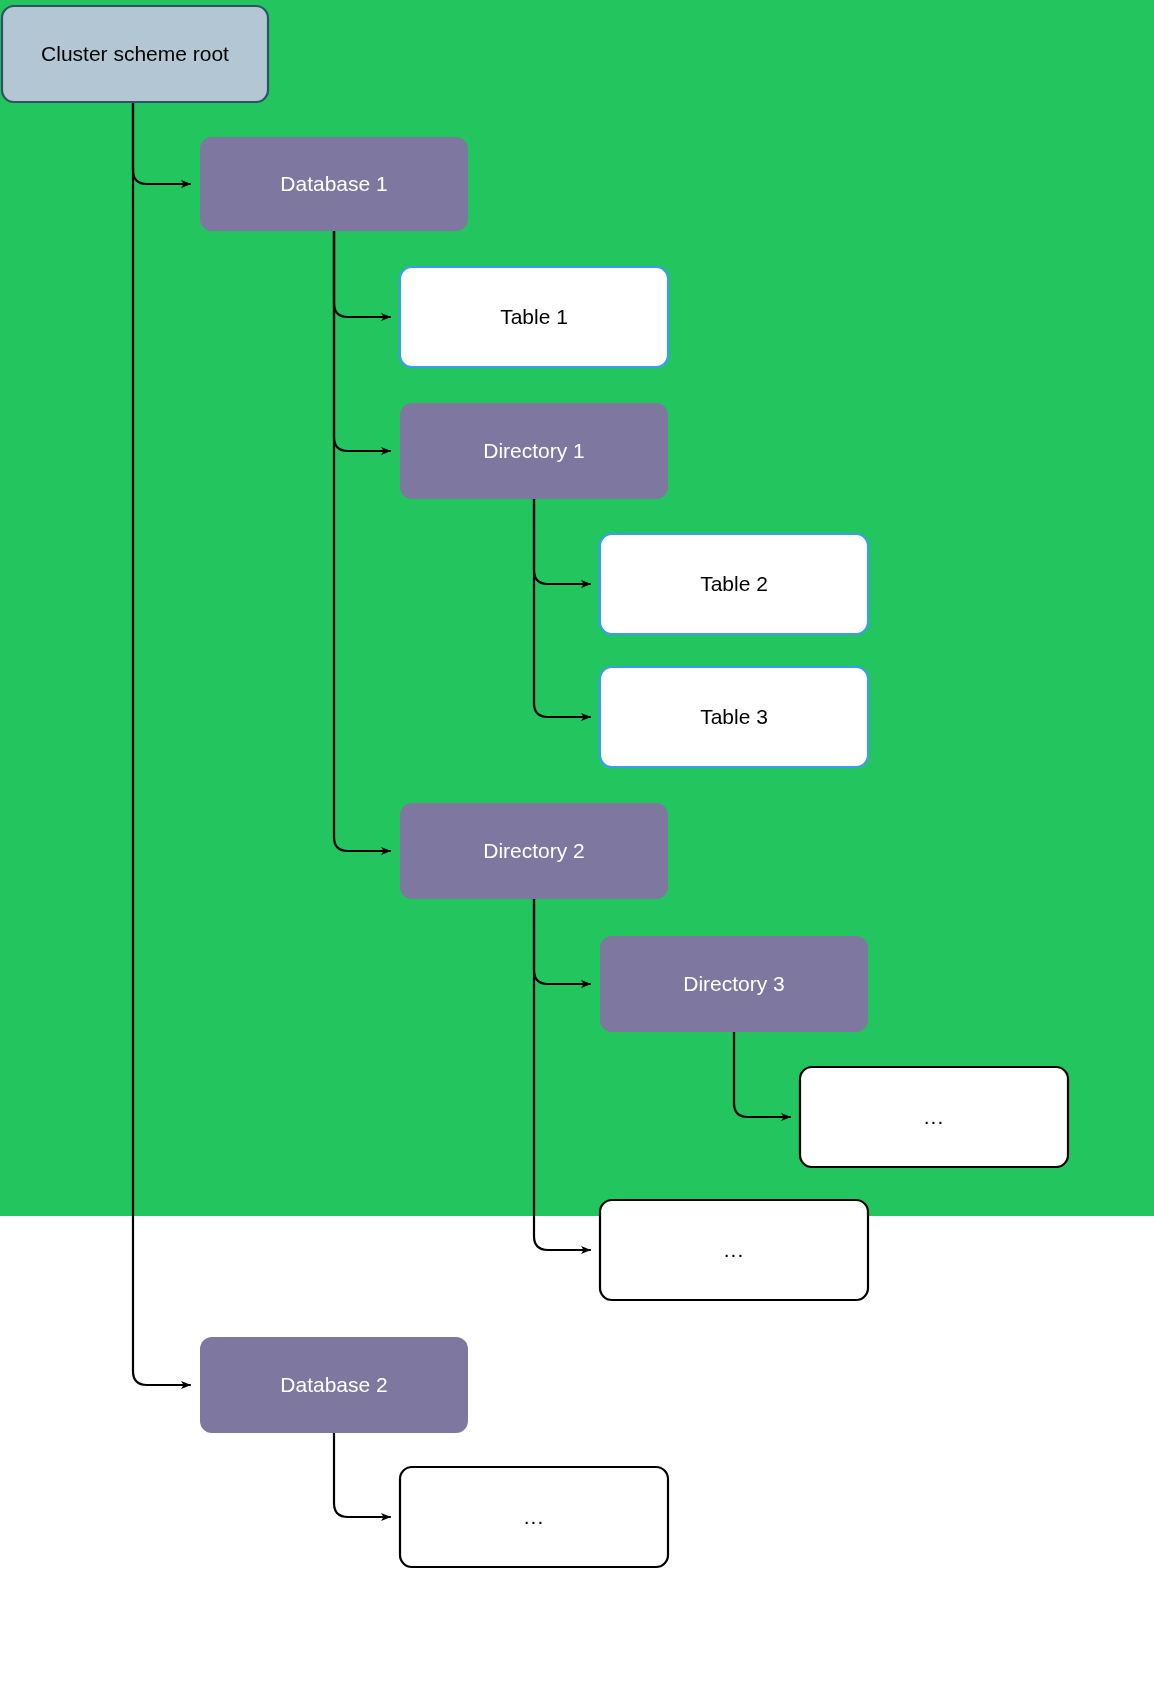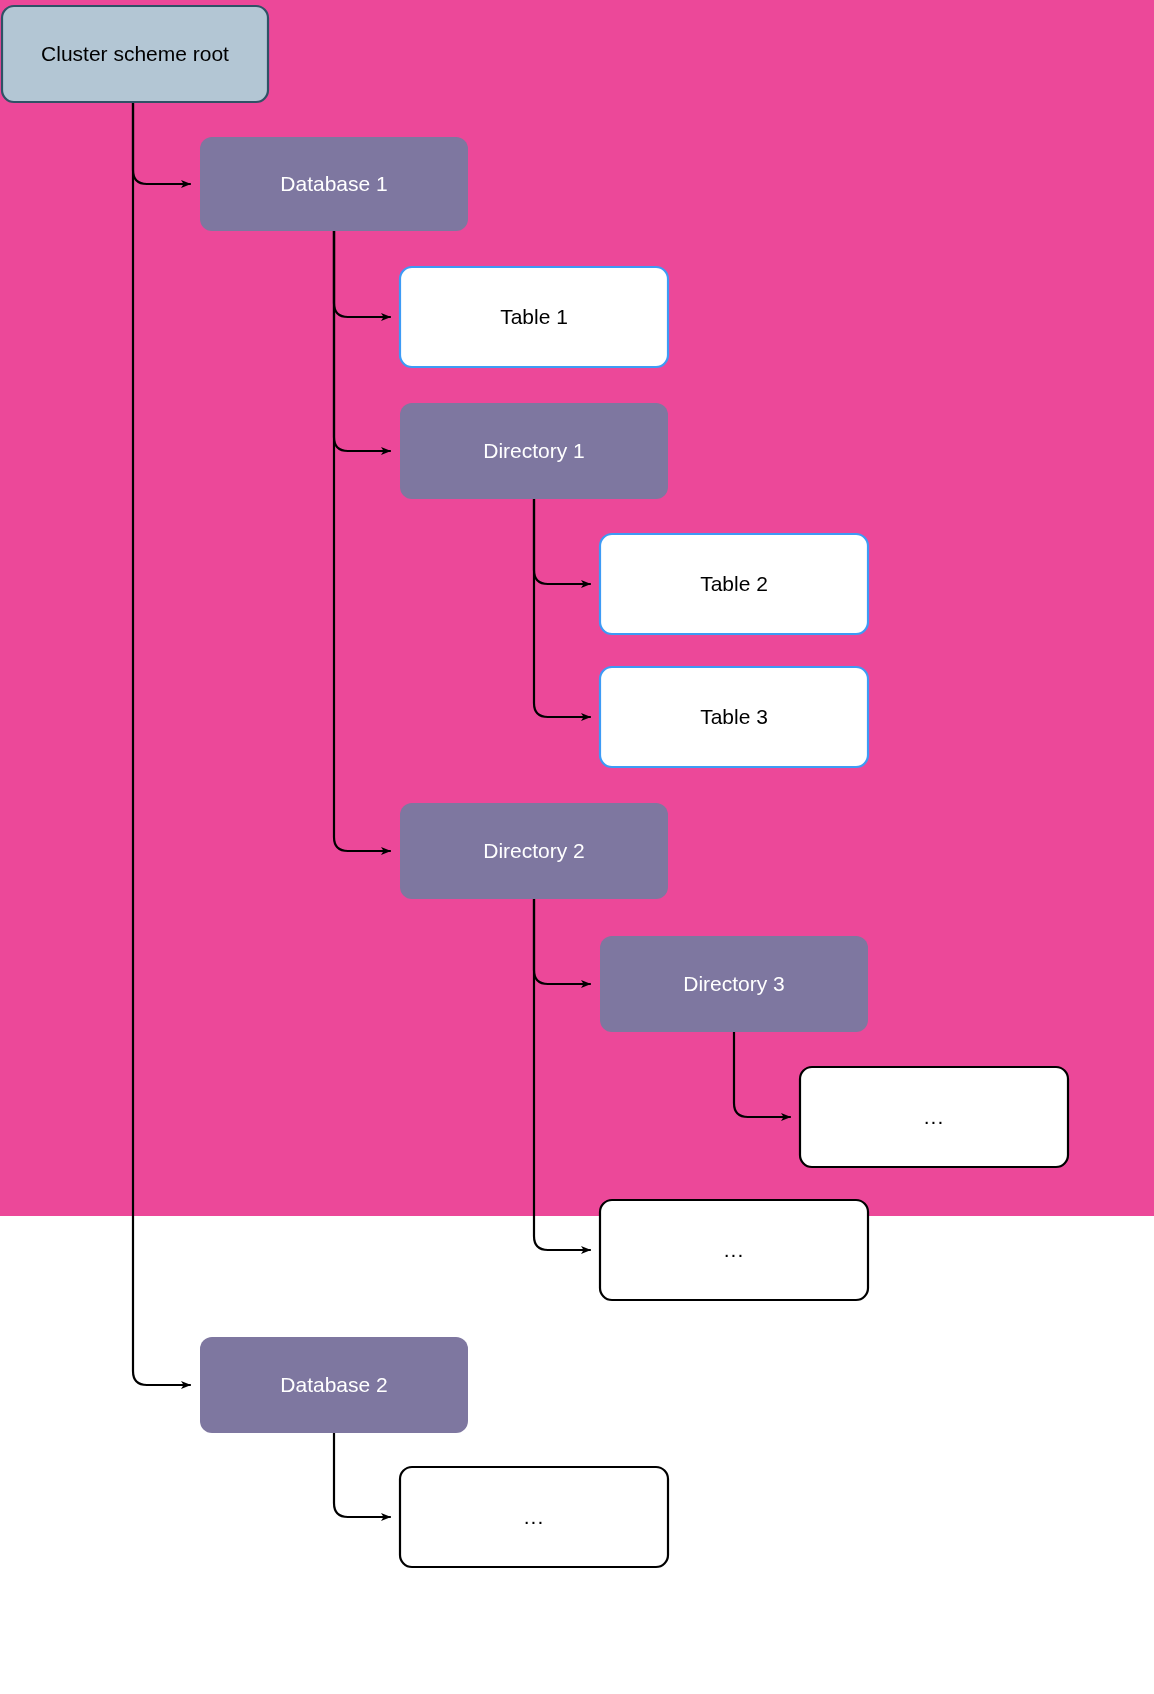--- a/index.html
+++ b/index.html
@@ -10,21 +10,21 @@
   body {
     width: 1154px;
     height: 1694px;
     font-family: "Liberation Sans", sans-serif;
     overflow: hidden;
   }
   #diagram-root {
     position: relative;
     width: 1154px;
     height: 1216px;
-    background: #ec4899;
+    background: #22c55e;
   }
   svg.canvas {
     position: absolute;
     top: 0;
     left: 0;
     width: 1154px;
     height: 1694px;
     display: block;
   }
   .node-label {

